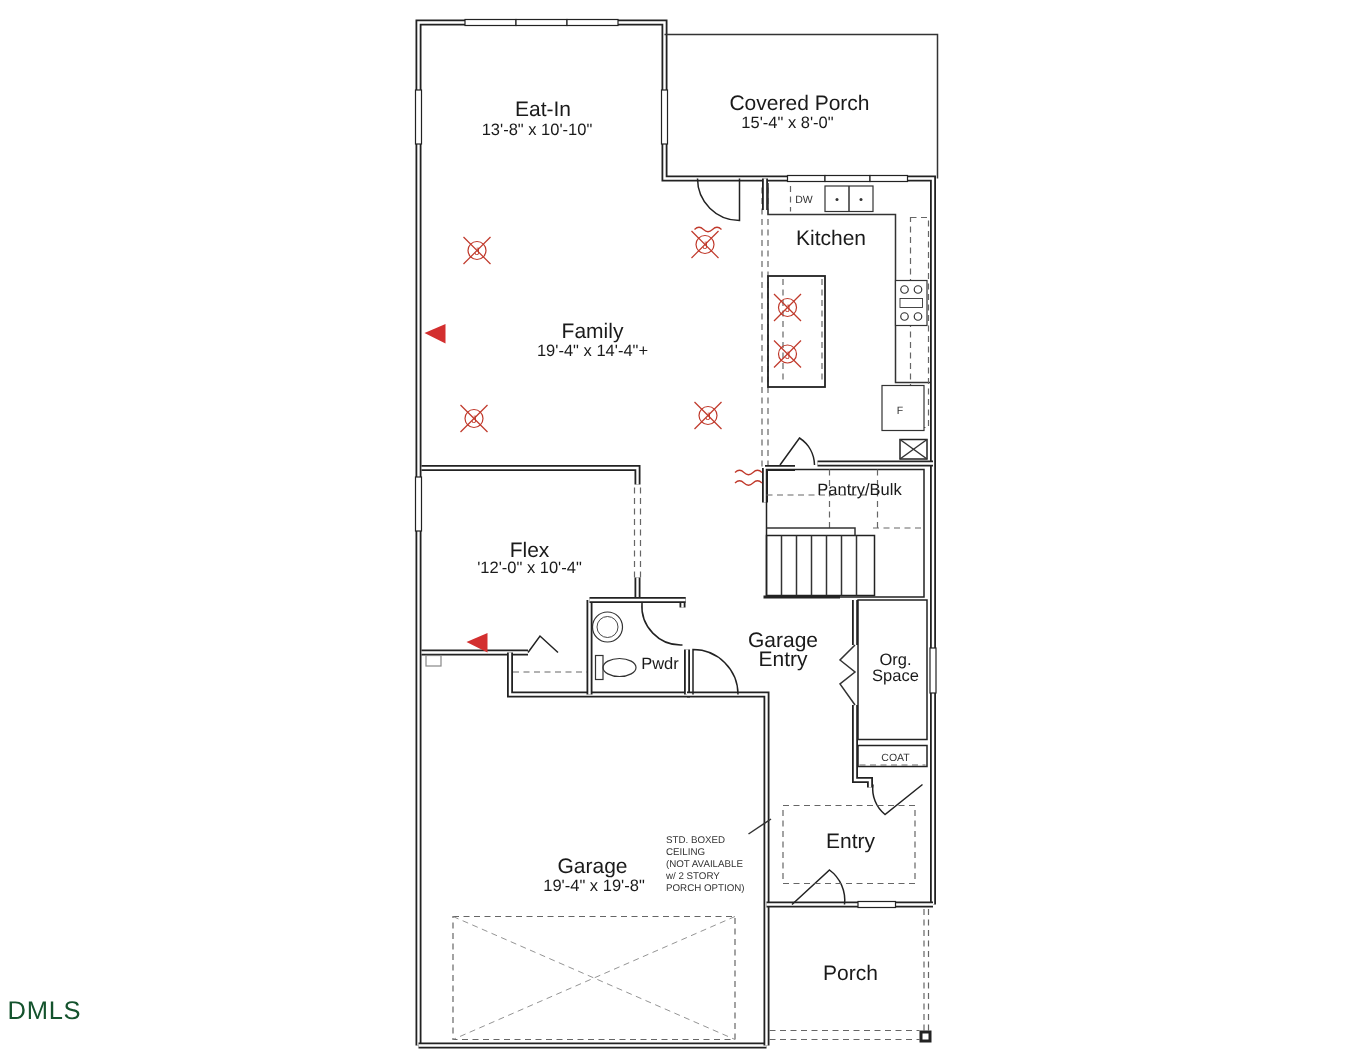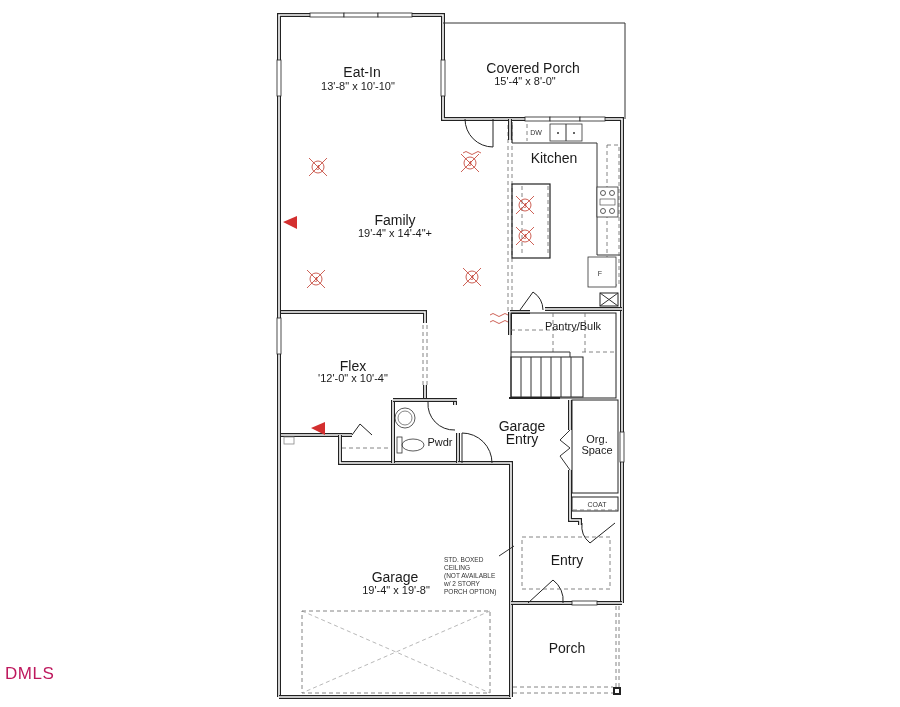--- a/index.html
+++ b/index.html
@@ -8,21 +8,21 @@
     .room-label { font-family:"Liberation Sans", sans-serif; font-size:14px; fill:#1a1a1a; }
     .room-dim { font-family:"Liberation Sans", sans-serif; font-size:11px; fill:#1a1a1a; }
     .small-label { font-family:"Liberation Sans", sans-serif; font-size:7px; fill:#333; }
     .note { font-family:"Liberation Sans", sans-serif; font-size:6.5px; fill:#333; }
     .wall-thick { fill:none; stroke:#222; stroke-width:4; }
     .wall-inner { fill:none; stroke:#fff; stroke-width:1.6; }
     .thin { fill:none; stroke:#333; stroke-width:1; }
     .dash { fill:none; stroke:#666; stroke-width:0.8; stroke-dasharray:4 3; }
     .red { fill:none; stroke:#c0392b; stroke-width:0.8; }
     .door-arc { fill:none; stroke:#222; stroke-width:1; }
-    #watermark { position:absolute; left:5px; top:664px; font-family:"Liberation Sans", sans-serif; font-size:17px; color:#be185d; letter-spacing:0.5px; }
+    #watermark { position:absolute; left:5px; top:664px; font-family:"Liberation Sans", sans-serif; font-size:17px; color:#14532d; letter-spacing:0.5px; }
   </style>
 </head>
 <body>
 
 <svg id="plan" width="900" height="707" viewBox="0 0 900 707" xmlns="http://www.w3.org/2000/svg">
 
   <g>
 
     <path class="wall-thick" d="M279,697 L279,15 L443,15 L443,119 L510,119"></path>
     <path class="wall-inner" d="M279,697 L279,15 L443,15 L443,119 L510,119"></path>

